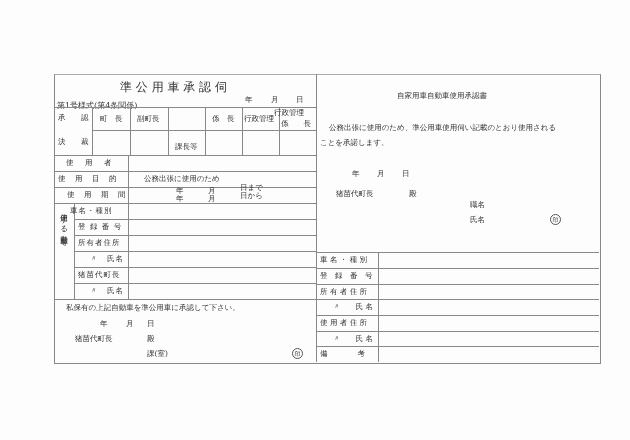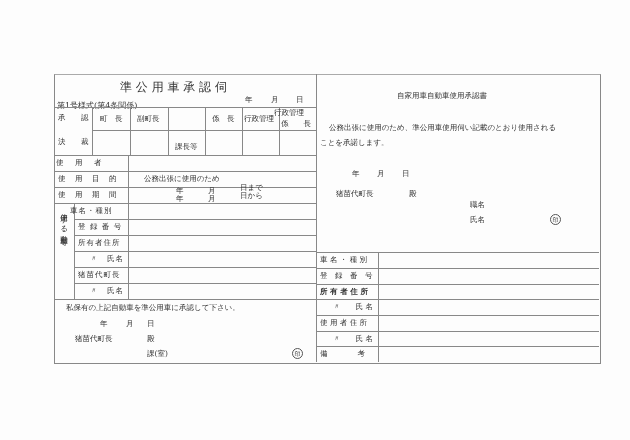--- a/index.html
+++ b/index.html
@@ -54,25 +54,25 @@
   <div class="abs" style="left:169px;top:131px;width:35px;height:23px;"></div>
   <div class="abs" style="left:206px;top:131px;width:35px;height:23px;"></div>
   <div class="abs" style="left:243px;top:131px;width:35px;height:23px;"></div>
   <div class="abs" style="left:280px;top:131px;width:35px;height:23px;"></div>
 
   <div class="hl" style="left:54px;top:171px;width:262px;"></div>
   <div class="hl" style="left:54px;top:187px;width:262px;"></div>
   <div class="hl" style="left:54px;top:203px;width:262px;"></div>
   <div class="vl" style="left:128px;top:155px;height:144px;"></div>
 
-  <div class="t" style="left:56px;top:159px;letter-spacing:2px;">使　用　者</div>
+  <div class="t" style="left:66px;top:159px;letter-spacing:2px;">使　用　者</div>
   <div class="abs" style="left:129px;top:156px;width:186px;height:14px;"></div>
   <div class="t" style="left:58px;top:175px;letter-spacing:1px;">使　用　目　的</div>
   <div class="t" style="left:144px;top:175px;">公務出張に使用のため</div>
-  <div class="t" style="left:58px;top:191px;letter-spacing:1px;">使　用　期　間</div>
+  <div class="t" style="left:67px;top:191px;letter-spacing:1px;">使　用　期　間</div>
   <div class="t" style="left:176px;top:187px;">年</div>
   <div class="t" style="left:208px;top:187px;">月</div>
   <div class="t" style="left:240px;top:192px;">日から</div>
   <div class="t" style="left:176px;top:195px;">年</div>
   <div class="t" style="left:208px;top:195px;">月</div>
   <div class="t" style="left:240px;top:184px;">日まで</div>
 
   <div class="vl" style="left:74px;top:203px;height:96px;"></div>
   <div class="hl" style="left:74px;top:219px;width:242px;"></div>
   <div class="hl" style="left:74px;top:235px;width:242px;"></div>
@@ -124,21 +124,21 @@
   <div class="hl" style="left:316px;top:268px;width:283px;"></div>
   <div class="hl" style="left:316px;top:284px;width:283px;"></div>
   <div class="hl" style="left:316px;top:299px;width:283px;"></div>
   <div class="hl" style="left:316px;top:315px;width:283px;"></div>
   <div class="hl" style="left:316px;top:331px;width:283px;"></div>
   <div class="hl" style="left:316px;top:346px;width:283px;"></div>
   <div class="vl" style="left:378px;top:252px;height:110px;"></div>
 
   <div class="t" style="left:320px;top:256px;">車 名 ・ 種 別</div>
   <div class="t" style="left:320px;top:272px;">登　録　番　号</div>
-  <div class="t" style="left:320px;top:288px;font-weight:bold;">所 有 者 住 所</div>
+  <div class="t" style="left:320px;top:288px;">所 有 者 住 所</div>
   <div class="t" style="left:333px;top:303px;">〃　　氏 名</div>
   <div class="t" style="left:320px;top:319px;">使 用 者 住 所</div>
   <div class="t" style="left:333px;top:335px;">〃　　氏 名</div>
   <div class="t" style="left:320px;top:350px;">備　　　　考</div>
 
   <div class="abs" style="left:379px;top:253px;width:219px;height:14px;"></div>
   <div class="abs" style="left:379px;top:269px;width:219px;height:14px;"></div>
   <div class="abs" style="left:379px;top:285px;width:219px;height:13px;"></div>
   <div class="abs" style="left:379px;top:300px;width:219px;height:14px;"></div>
   <div class="abs" style="left:379px;top:316px;width:219px;height:14px;"></div>

